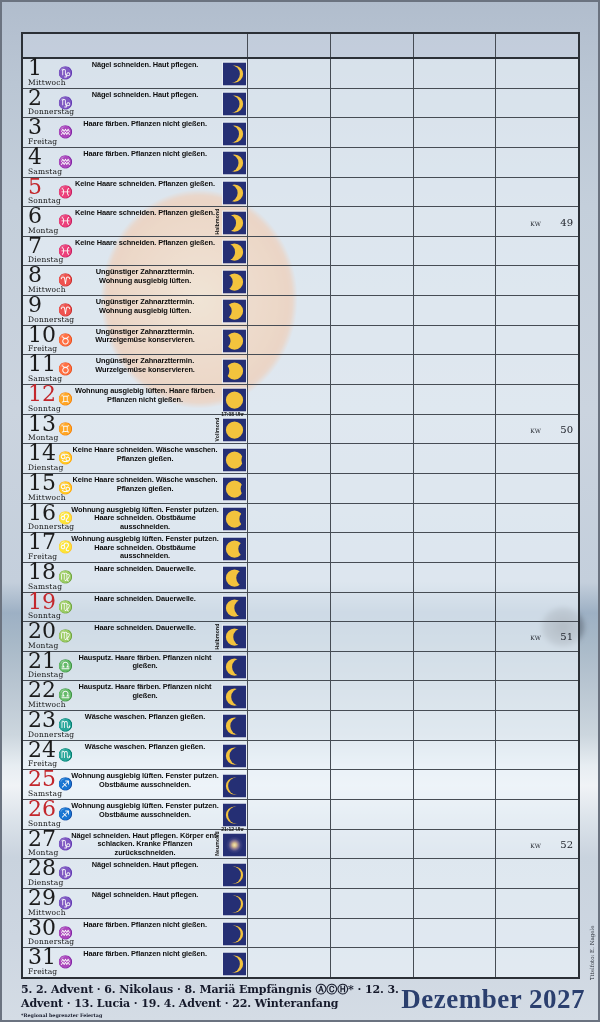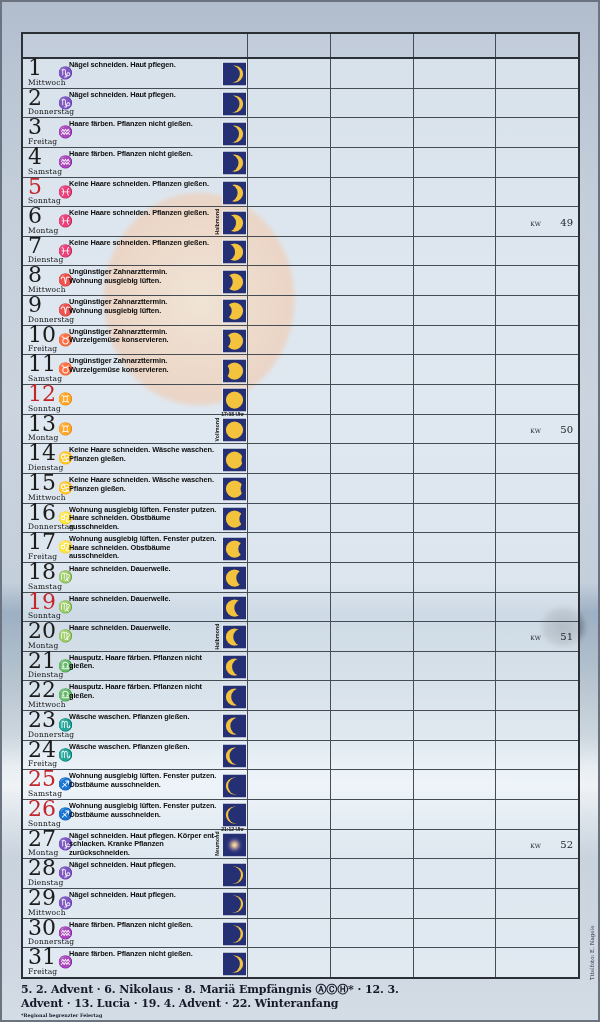--- a/index.html
+++ b/index.html
@@ -31,21 +31,21 @@
   .day-cell{position:relative;width:225px;border-right:1px solid #464c54;box-sizing:border-box;}
   .note-col{flex:1;position:relative;border-right:1px solid #464c54;box-sizing:border-box;}
   .note-col:last-child{border-right:none;}
   .day-num{position:absolute;left:5px;top:-3px;font-family:"DejaVu Serif",serif;
     font-size:22px;line-height:1.1;color:#1c1c1c;}
   .day-row.red .day-num{color:#c3272c;}
   .zodiac{position:absolute;left:35px;top:8px;font-size:12px;color:#111;line-height:1;}
   .weekday{position:absolute;left:5px;bottom:1px;font-family:"DejaVu Serif",serif;
     font-weight:400;font-size:7.5px;letter-spacing:.2px;color:#141414;}
   .advice{position:absolute;left:46px;top:2px;width:152px;font-size:7.4px;line-height:1.16;
-    font-weight:700;letter-spacing:-0.1px;color:#0e0e0e;white-space:pre-line;}
+    font-weight:700;letter-spacing:-0.1px;color:#0e0e0e;white-space:pre-line;text-align:center;}
   .moon-wrap{position:absolute;right:2px;top:50%;transform:translateY(-50%);width:23px;height:23px;}
   .moon-icon{display:block;width:23px;height:23px;border:1px solid #e8edf3;box-sizing:content-box;}
   .moon-svg{display:block;width:23px;height:23px;}
   .moon-label{position:absolute;right:25px;top:50%;transform:translateY(-50%) rotate(180deg);
     writing-mode:vertical-rl;font-size:5px;font-weight:700;color:#111;letter-spacing:.2px;white-space:nowrap;}
   .moon-time{position:absolute;right:1px;top:-7px;font-size:5px;font-weight:700;color:#111;white-space:nowrap;}
   .kw{position:absolute;right:5px;top:50%;transform:translateY(-50%);display:none;
     align-items:baseline;color:#20242c;gap:17px;}
   .kw-prefix{font-size:6px;font-family:"DejaVu Serif",serif;letter-spacing:.3px;margin-right:2px;}
   .kw-num{font-size:10px;font-family:"DejaVu Serif",serif;}
@@ -355,20 +355,22 @@
     <div class="note-col"></div>
     <div class="note-col">
       
     </div>
   </div>
         <div class="day-row red">
     <div class="day-cell">
       <span class="day-num">12</span>
       <span class="zodiac">♊</span>
       <span class="weekday">Sonntag</span>
+      <span class="advice">Wohnung ausgiebig lüften. Haare färben.
+Pflanzen nicht gießen.</span>
       <span class="moon-wrap">
         <span class="moon-time"></span>
         <span class="moon-label"></span>
         <span class="moon-icon">
                 <svg viewBox="0 0 24 24" class="moon-svg">
                   <rect width="24" height="24" fill="#252f74"></rect>
                   <circle cx="12" cy="12" r="9" fill="#f3c33d"></circle>
                 </svg>
               </span>
       </span>
@@ -879,14 +881,15 @@
   </div>
       </div>
   </div>
 
   <div class="footer">
     <div class="holiday-line">5. 2. Advent  ·  6. Nikolaus  ·  8. Mariä Empfängnis ⒶⒸⒽ*  ·  12. 3. Advent  ·  13. Lucia  ·  19. 4. Advent  ·  22. Winteranfang</div>
     <div class="holiday-note">*Regional begrenzter Feiertag</div>
     <div class="publisher">Korsch Verlag GmbH &amp; Co. KG  ·  Landsberger Straße 77  ·  82205 Gilching  ·  Deutschland  ·  www.korsch-verlag.de</div>
   </div>
 
+  <div class="month-title">Dezember 2027</div>
   <div class="credit">Titelfoto: E. Nagele</div>
 </div>
 
 </body></html>

